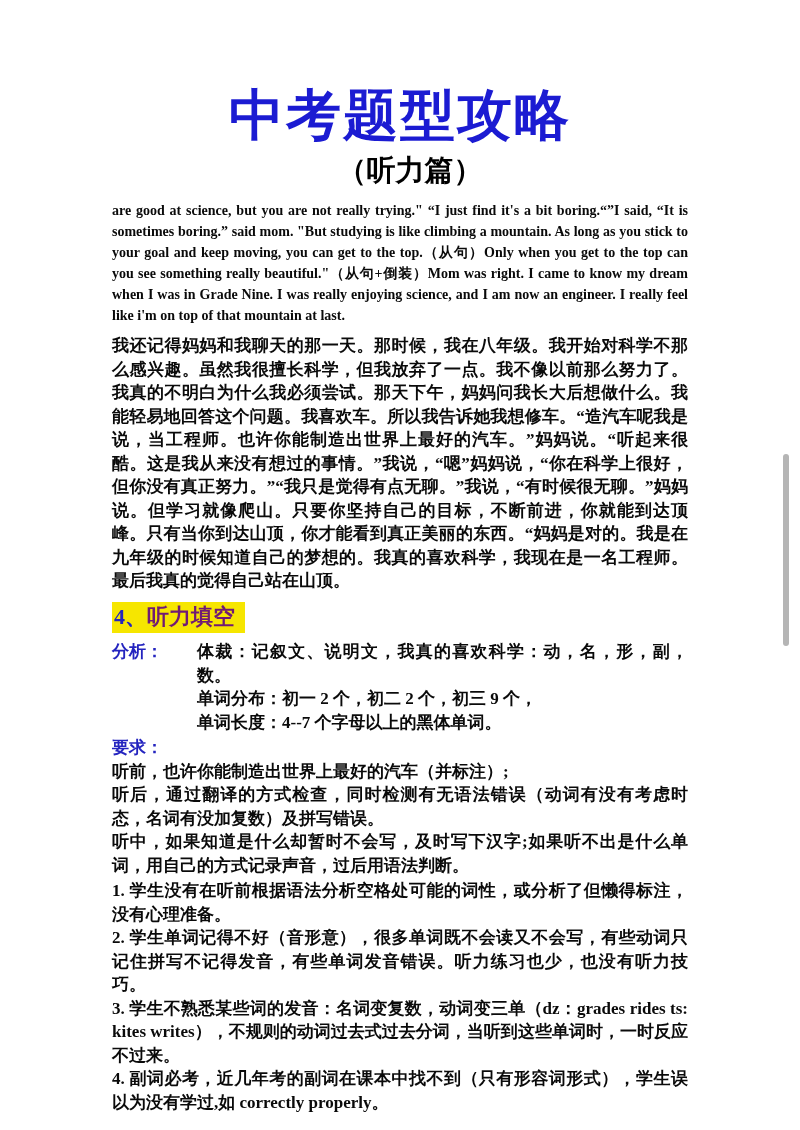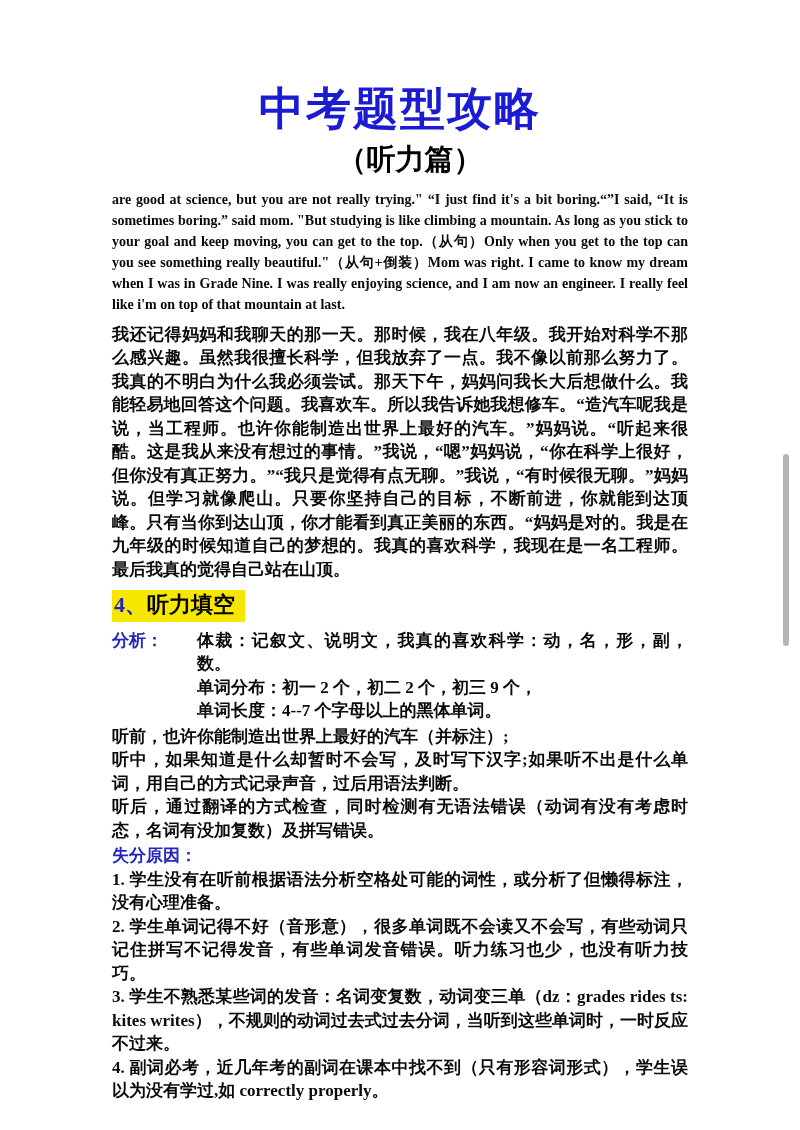--- a/index.html
+++ b/index.html
@@ -15,21 +15,21 @@
   body{
     font-family:"Liberation Serif","DejaVu Serif",serif;
     font-weight:bold;
     color:var(--text-black);
     position:relative;
   }
   .page{width:800px;height:1130px;position:relative;}
   h1.title{
     margin-top:84px;
     text-align:center;
-    font-size:45px;
+    font-size:55px;
     letter-spacing:2px;
     color:var(--title-blue);
     line-height:1.15;
   }
   h2.subtitle{
     margin-top:6px;
     text-align:center;
     font-size:29px;
     color:#000000;
     line-height:1.2;
@@ -53,21 +53,21 @@
   p.cn.story{margin-top:8px;}
   .heading{
     margin-top:9px;
     display:inline-block;
     background:var(--highlight-yellow);
     font-size:22px;
     line-height:1.3;
     padding:1px 10px 2px 2px;
   }
   .heading .hnum{color:var(--label-blue);}
-  .heading .htxt{color:#000000;}
+  .heading .htxt{color:#701a75;}
   .blue-label{
     color:var(--label-blue);
     font-size:17px;
     line-height:23.5px;
   }
   .analysis{
     margin-top:7px;
     display:flex;
     align-items:flex-start;
     gap:32px;
@@ -106,27 +106,27 @@
     <div class="analysis">
       <span class="blue-label">分析：</span>
       <div class="acontent">
         <div class="cn-line">体裁：记叙文、说明文，我真的喜欢科学：动，名，形，副，数。</div>
         <div class="cn-line">单词分布：初一 2 个，初二 2 个，初三 9 个，</div>
         <div class="cn-line">单词长度：4--7 个字母以上的黑体单词。</div>
       </div>
     </div>
 
     <div class="sec">
+      <div class="blue-label">要求：</div>
       <p class="cn">听前，也许你能制造出世界上最好的汽车（并标注）;</p>
+      <p class="cn">听后，通过翻译的方式检查，同时检测有无语法错误（动词有没有考虑时态，名词有没加复数）及拼写错误。</p>
       <p class="cn">听中，如果知道是什么却暂时不会写，及时写下汉字;如果听不出是什么单词，用自己的方式记录声音，过后用语法判断。</p>
-      <p class="cn">听后，通过翻译的方式检查，同时检测有无语法错误（动词有没有考虑时态，名词有没加复数）及拼写错误。</p>
     </div>
 
     <div class="sec">
-      <div class="blue-label">失分原因：</div>
       <p class="cn">1. 学生没有在听前根据语法分析空格处可能的词性，或分析了但懒得标注，没有心理准备。</p>
       <p class="cn">2. 学生单词记得不好（音形意），很多单词既不会读又不会写，有些动词只记住拼写不记得发音，有些单词发音错误。听力练习也少，也没有听力技巧。</p>
       <p class="cn">3. 学生不熟悉某些词的发音：名词变复数，动词变三单（dz：grades rides ts: kites writes），不规则的动词过去式过去分词，当听到这些单词时，一时反应不过来。</p>
       <p class="cn">4. 副词必考，近几年考的副词在课本中找不到（只有形容词形式），学生误以为没有学过,如 correctly properly。</p>
     </div>
 
   </div>
 
   <div class="scrollbar"></div>
 

